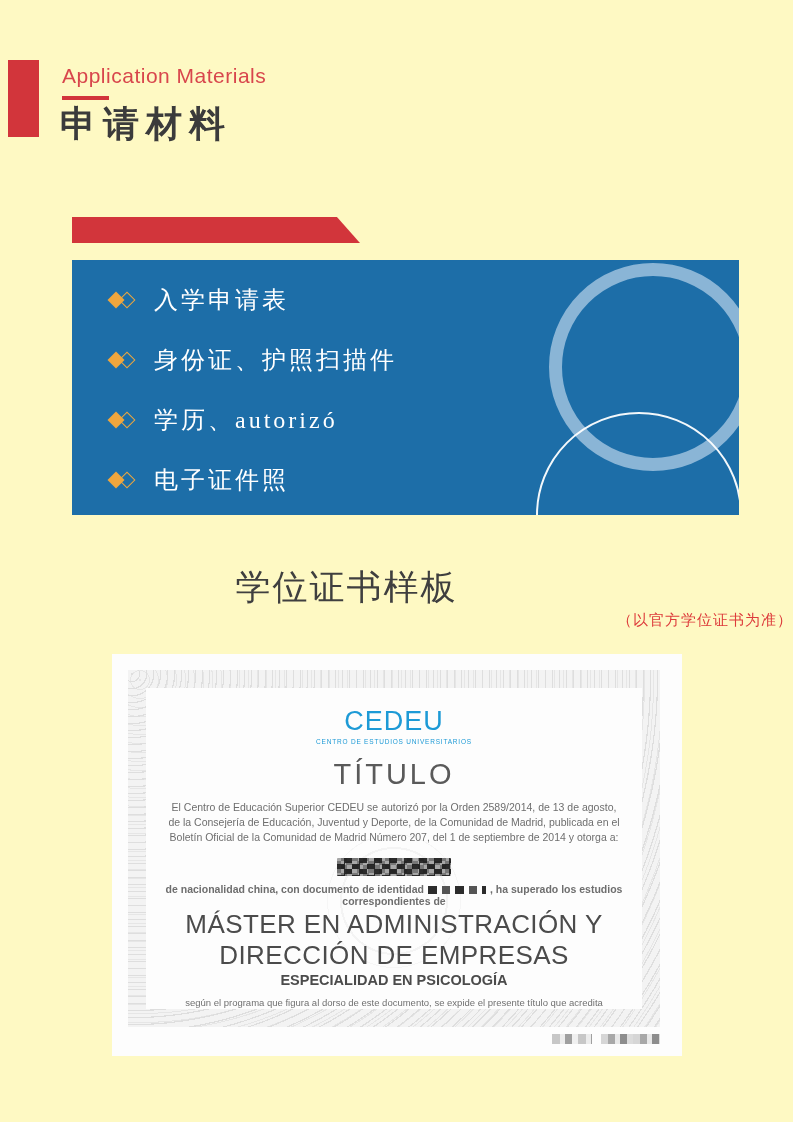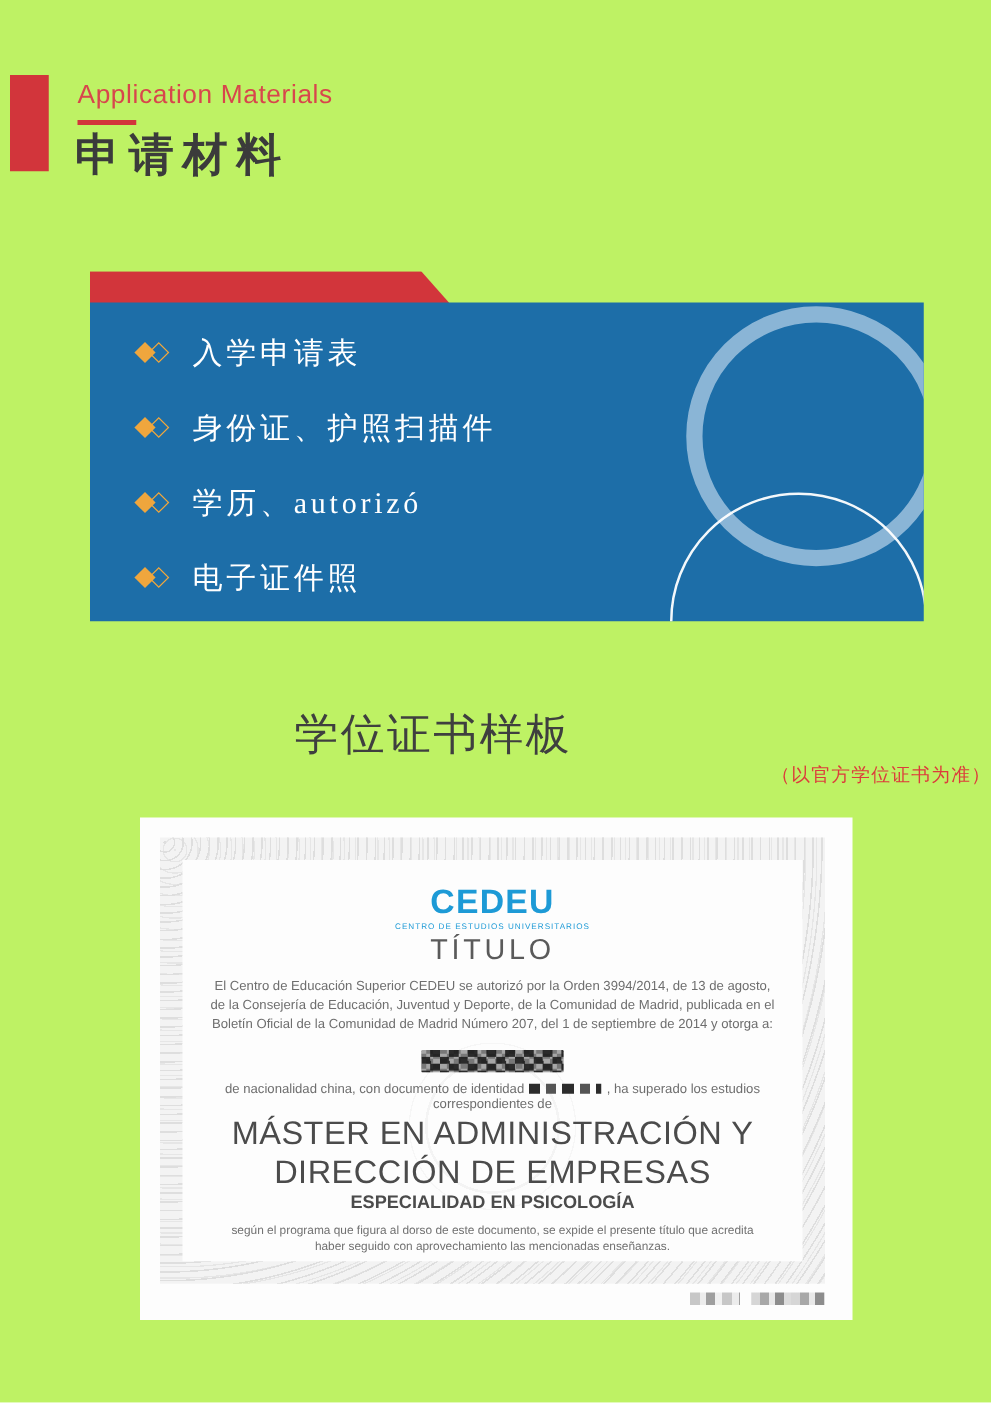--- a/index.html
+++ b/index.html
@@ -1,39 +1,39 @@
 <!DOCTYPE html>
 <html><head>
 <meta charset="utf-8">
 <style>
   * { margin:0; padding:0; box-sizing:border-box; }
   html,body { background:#ffffff; }
   .page {
     position:relative; width:793px; height:1122px; margin:0 auto;
-    background:#bef264; overflow:hidden;
+    background:#fef9c3; overflow:hidden;
     font-family:"Liberation Sans", sans-serif;
   }
 
   
   .accent-block { position:absolute; left:8px; top:60px; width:31px; height:77px; background:#d2353b; }
   .eyebrow { position:absolute; left:62px; top:64px; font-size:21px; color:#d8464c; letter-spacing:0.5px; }
   .eyebrow-underline { position:absolute; left:62px; top:96px; width:47px; height:3.5px; background:#d2353b; }
   .page-title {
     position:absolute; left:60px; top:100px; font-family:Liberation Mono, monospace;
     font-size:36px; font-weight:bold; color:#3b3b3b; letter-spacing:7px;
   }
 
   
   .banner-wrap { position:absolute; left:72px; top:217px; width:667px; height:280px; }
   .banner-tab {
     position:absolute; left:0; top:0; width:288px; height:26px; background:#d2353b;
     clip-path:polygon(0 0, 92% 0, 100% 100%, 0 100%);
   }
   .banner-panel {
-    position:absolute; left:0; top:25px; width:667px; height:255px;
+    position:absolute; left:0; top:43px; width:667px; height:255px;
     background:#1d6ea8; overflow:hidden;
   }
   .ring-thick {
     position:absolute; left:477px; top:3px; width:208px; height:208px;
     border:13px solid #8ab5d6; border-radius:50%;
   }
   .ring-thin {
     position:absolute; left:464px; top:152px; width:206px; height:206px;
     border:2px solid rgba(255,255,255,0.95); border-radius:50%;
   }
@@ -83,36 +83,36 @@
   }
   .cert-watermark {
     position:absolute; left:50%; top:128px; width:170px; height:170px; transform:translateX(-50%);
     border-radius:50%; z-index:0; opacity:0.35;
     background:
       radial-gradient(circle, transparent 0 52px, #e3e3e3 52px 54px, transparent 54px 66px, #e9e9e9 66px 67px, transparent 67px);
   }
   .cert-content { position:relative; z-index:1; }
   .cert-logo { margin-top:18px; }
   .cert-logo-name {
-    font-size:27px; font-weight:bold; letter-spacing:1px; color:#1d9ad6;
+    font-size:27px; font-weight:normal; letter-spacing:1px; color:#1d9ad6;
     font-family:"Liberation Sans", sans-serif;
   }
   .cert-logo-tagline { font-size:6.5px; letter-spacing:0.8px; color:#1d9ad6; margin-top:1px; }
-  .cert-doctype { margin-top:1px; font-size:23px; color:#5a5a5a; letter-spacing:3px; }
+  .cert-doctype { margin-top:13px; font-size:29px; color:#5a5a5a; letter-spacing:3px; }
   .cert-institution { margin-top:13px; font-size:10.5px; font-weight:bold; color:#4e4e4e; }
   .cert-auth {
     margin:9px auto 0; width:452px; font-size:10.5px; line-height:1.45; color:#6e6e6e;
   }
   .mosaic-name {
     margin:12px auto 0; width:114px; height:18px; border-radius:1px;
     background:
       repeating-conic-gradient(rgba(30,30,30,0.92) 0 25%, rgba(130,130,130,0.45) 0 50%) 0 0/ 15px 11px,
       repeating-conic-gradient(#6f6f6f 0 25%, #c4c4c4 0 50%) 4px 3px/ 11px 8px;
   }
-  .cert-nat { margin-top:7px; font-size:10.5px; color:#6e6e6e; }
+  .cert-nat { margin-top:7px; font-size:10.5px; color:#6e6e6e;font-weight:bold; }
   .redacted-id {
     display:inline-block; width:58px; height:8px; vertical-align:middle; margin:0 4px;
     background:
       repeating-linear-gradient(90deg, #2c2c2c 0 9px, transparent 9px 14px, #555 14px 22px, transparent 22px 27px);
   }
   .cert-degree { margin-top:2px; font-size:26px; font-weight:normal; color:#4b4b4b; letter-spacing:0.4px; }
   .cert-specialty { margin-top:1px; font-size:14.5px; font-weight:bold; color:#4b4b4b; }
   .cert-clause { margin:8px auto 0; width:420px; font-size:9.5px; line-height:1.45; color:#707070; }
 
   .mosaic-strip {
@@ -181,21 +181,21 @@
   <div class="cert-photo">
     <div class="cert-frame">
       <div class="cert-inner">
         <div class="cert-watermark"></div>
         <div class="cert-content">
           <div class="cert-logo">
             <div class="cert-logo-name">CEDEU</div>
             <div class="cert-logo-tagline">CENTRO DE ESTUDIOS UNIVERSITARIOS</div>
           </div>
           <div class="cert-doctype">TÍTULO</div>
-          <div class="cert-auth">El Centro de Educación Superior CEDEU se autorizó por la Orden 3994/2014, de 13 de agosto, de la Consejería de Educación, Juventud y Deporte, de la Comunidad de Madrid, publicada en el Boletín Oficial de la Comunidad de Madrid Número 207, del 1 de septiembre de 2014 y otorga a:</div>
+          <div class="cert-auth">El Centro de Educación Superior CEDEU se autorizó por la Orden 2589/2014, de 13 de agosto, de la Consejería de Educación, Juventud y Deporte, de la Comunidad de Madrid, publicada en el Boletín Oficial de la Comunidad de Madrid Número 207, del 1 de septiembre de 2014 y otorga a:</div>
           <div class="mosaic-name"></div>
           <div class="cert-nat">
             <span>de nacionalidad china, con documento de identidad</span><span class="redacted-id"></span><span>, ha superado los estudios correspondientes de</span>
           </div>
           <div class="cert-degree">MÁSTER EN ADMINISTRACIÓN Y DIRECCIÓN DE EMPRESAS</div>
           <div class="cert-specialty">ESPECIALIDAD EN PSICOLOGÍA</div>
           <div class="cert-clause">según el programa que figura al dorso de este documento, se expide el presente título que acredita haber seguido con aprovechamiento las mencionadas enseñanzas.</div>
 
         </div>
       </div>

